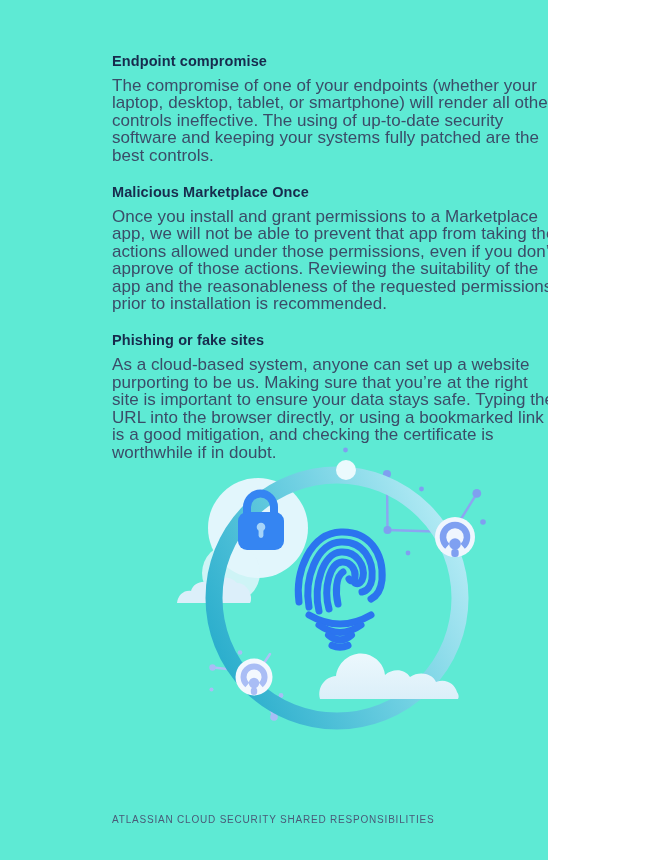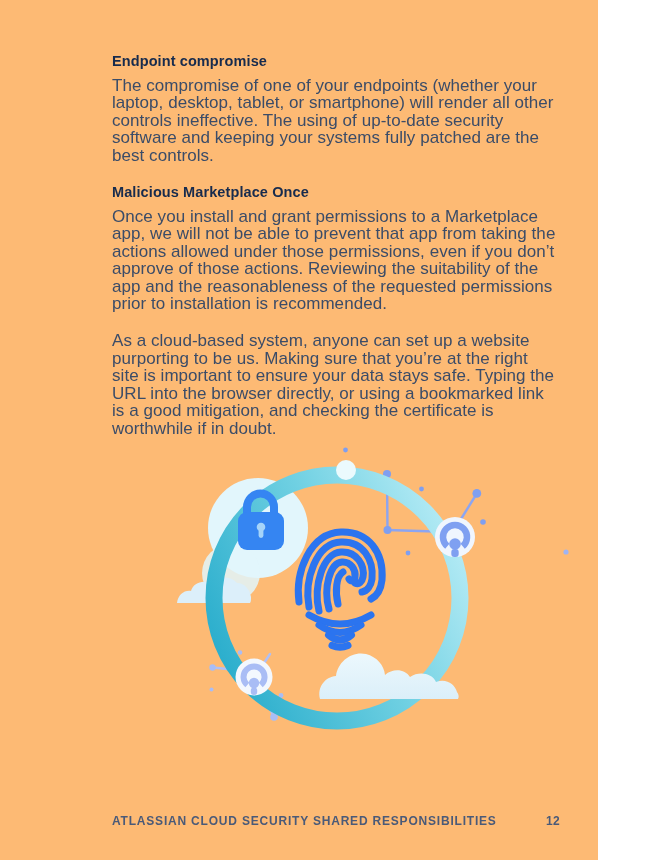--- a/index.html
+++ b/index.html
@@ -1,19 +1,19 @@
 <!DOCTYPE html>
 <html><head>
 <meta charset="utf-8">
 <style>
   html,body{margin:0;padding:0;background:#ffffff;}
   .page{
     position:relative;
-    width:598px;height:860px;
-    background:#fdba74;
+    width:548px;height:860px;
+    background:#5eead4;
     font-family:"Liberation Sans", sans-serif;
     overflow:hidden;
   }
   .content{
     position:absolute;left:112px;top:53px;width:447px;
   }
   .section{margin:0;}
   .section h3{
     margin:0 0 8px 0;
     font-size:14.5px;line-height:16px;font-weight:700;
@@ -23,40 +23,41 @@
     margin:0 0 20px 0;
     font-size:17px;line-height:17.4px;
     color:#3B4C68;letter-spacing:.05px;
   }
   .illustration{
     position:absolute;left:150px;top:440px;width:430px;height:330px;
   }
   .footer{
     position:absolute;left:112px;top:814px;width:448px;
     display:flex;justify-content:space-between;align-items:baseline;
-    font-size:12px;letter-spacing:.8px;font-weight:700;
+    font-size:10px;letter-spacing:.8px;font-weight:400;
     color:#4A5A78;text-transform:uppercase;
   }
   .footer .pageno{letter-spacing:.3px;}
 </style>
 </head>
 <body>
 
 <div class="page">
 
   <div class="content">
     <div class="section">
       <h3>Endpoint compromise</h3>
       <p>The compromise of one of your endpoints (whether your laptop, desktop, tablet, or smartphone) will render all other controls ineffective. The using of up-to-date security software and keeping your systems fully patched are the best controls.</p>
     </div>
     <div class="section">
       <h3>Malicious Marketplace Once</h3>
       <p>Once you install and grant permissions to a Marketplace app, we will not be able to prevent that app from taking the actions allowed under those permissions, even if you don’t approve of those actions. Reviewing the suitability of the app and the reasonableness of the requested permissions prior to installation is recommended.</p>
     </div>
     <div class="section">
+      <h3>Phishing or fake sites</h3>
       <p>As a cloud-based system, anyone can set up a website purporting to be us. Making sure that you’re at the right site is important to ensure your data stays safe. Typing the URL into the browser directly, or using a bookmarked link is a good mitigation, and checking the certificate is worthwhile if in doubt.</p>
     </div>
   </div>
 
   <svg class="illustration" viewBox="150 440 430 330" xmlns="http://www.w3.org/2000/svg">
     <defs>
       <linearGradient id="ringGrad" x1="0" y1="0.75" x2="1" y2="0.25">
         <stop offset="0" stop-color="#29ADCC"></stop>
         <stop offset="0.55" stop-color="#6FD0E2"></stop>
         <stop offset="1" stop-color="#B5EBF5"></stop>

